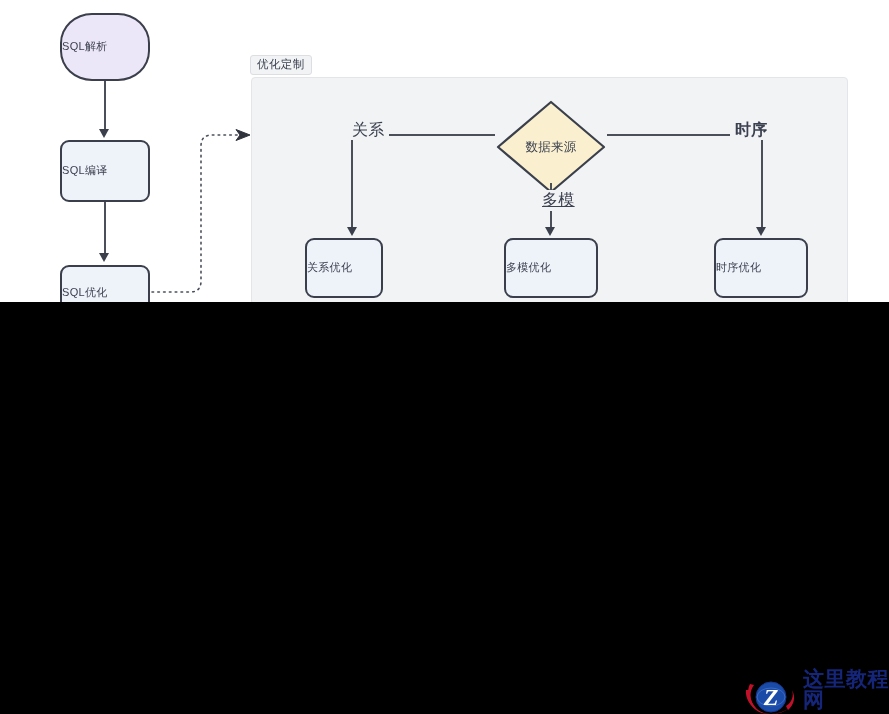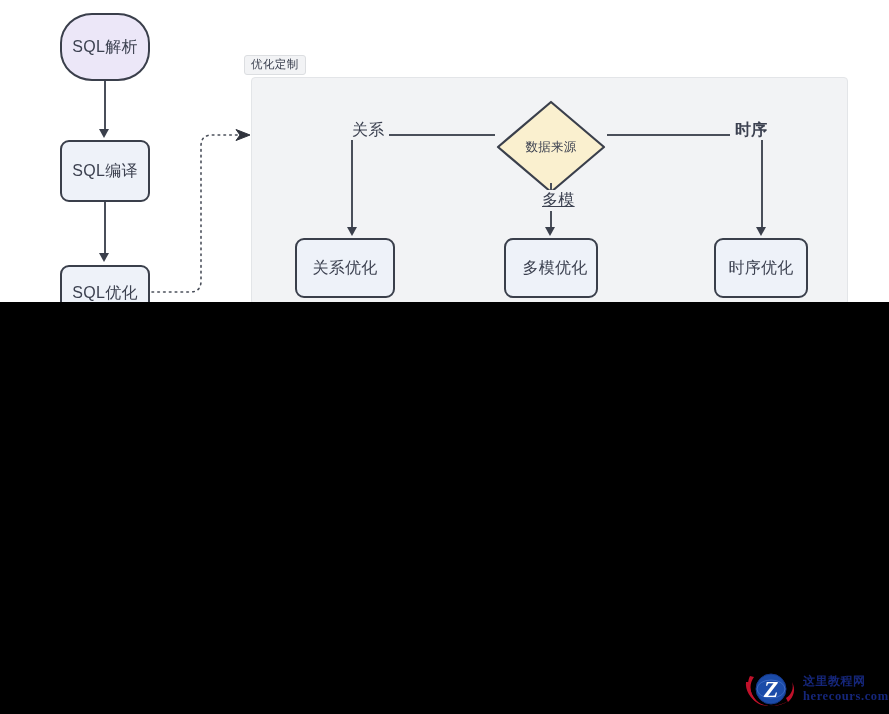--- a/index.html
+++ b/index.html
@@ -16,24 +16,23 @@
     overflow: hidden;
     font-family: "Liberation Sans", "DejaVu Sans", sans-serif;
   }
 
   
   .node {
     position: absolute;
     box-sizing: border-box;
     display: flex;
     align-items: center;
-    justify-content: center;
     border: 2px solid #3a3f4b;
     color: #3c4150;
-    font-size: 16px;
+    font-size: 11px;
     letter-spacing: 0.3px;
     text-align: center;
     line-height: 1.2;
   }
   .node-parse {
     background: #ece7f8;
     border-radius: 32px / 30px;
   }
   .node-box {
     background: #eef2f9;
@@ -123,42 +122,42 @@
   .watermark {
     position: absolute;
     display: flex;
     align-items: center;
     gap: 5px;
   }
   .wm-mark { position: relative; width: 54px; height: 42px; }
   .wm-mark svg { display: block; }
   .wm-text { display: flex; flex-direction: column; line-height: 1; }
   .wm-title {
-    font-size: 12px;
+    font-size: 21px;
     font-weight: bold;
     color: #15267a;
     letter-spacing: 0.5px;
   }
   .wm-sub {
     font-size: 12.5px;
     font-weight: bold;
     color: #15267a;
     letter-spacing: 0.6px;
     margin-top: 3px;
     font-family: "Liberation Serif", "DejaVu Serif", serif;
   }
 </style>
 </head>
 <body>
 
 <div id="stage">
 
   <div class="panel" style="left:251px; top:77px; width:597px; height:228px;"></div>
 
-  <div class="panel-badge" style="left:244px; top:55px;">优化定制</div>
+  <div class="panel-badge" style="left:250px; top:55px;">优化定制</div>
 
   <div class="node node-parse" style="left:60px; top:13px; width:90px; height:68px;">
     <span>SQL解析</span>
   </div>
 
   <div class="node node-box" style="left:60px; top:140px; width:90px; height:62px;">
     <span>SQL编译</span>
   </div>
 
   <div class="node node-box" style="left:60px; top:265px; width:90px; height:62px;">
@@ -181,29 +180,29 @@
       <polygon points="56,3 109,48 56,93 3,48" fill="#faf0cf" stroke="#3a3f4b" stroke-width="2.2" stroke-linejoin="round"></polygon>
     </svg>
     <div class="diamond-label">数据来源</div>
   </div>
 
   <div class="h-line" style="left:352px; top:134px; width:143px;"></div>
   <div class="edge-label on-panel" style="left:348px; top:120px;">关系</div>
   <div class="v-line" style="left:351px; top:140px; height:88px;"></div>
   <div class="arrow-down" style="left:346.5px; top:227px;"></div>
 
-  <div class="node node-box" style="left:295px; top:238px; width:100px; height:60px;">
+  <div class="node node-box" style="left:305px; top:238px; width:78px; height:60px;">
     <span>关系优化</span>
   </div>
 
   <div class="v-line" style="left:550px; top:183px; height:45px;"></div>
   <div class="edge-label on-panel" style="left:538px; top:190px;text-decoration:underline;">多模</div>
   <div class="arrow-down" style="left:545px; top:227px;"></div>
 
-  <div class="node node-box" style="left:504px; top:238px; width:94px; height:60px;padding-left:8px;">
+  <div class="node node-box" style="left:504px; top:238px; width:94px; height:60px;">
     <span>多模优化</span>
   </div>
 
   <div class="h-line" style="left:607px; top:134px; width:123px;"></div>
   <div class="edge-label on-panel" style="left:731px; top:120px;font-weight:bold;">时序</div>
   <div class="v-line" style="left:761px; top:140px; height:88px;"></div>
   <div class="arrow-down" style="left:756px; top:227px;"></div>
 
   <div class="node node-box" style="left:714px; top:238px; width:94px; height:60px;">
     <span>时序优化</span>

